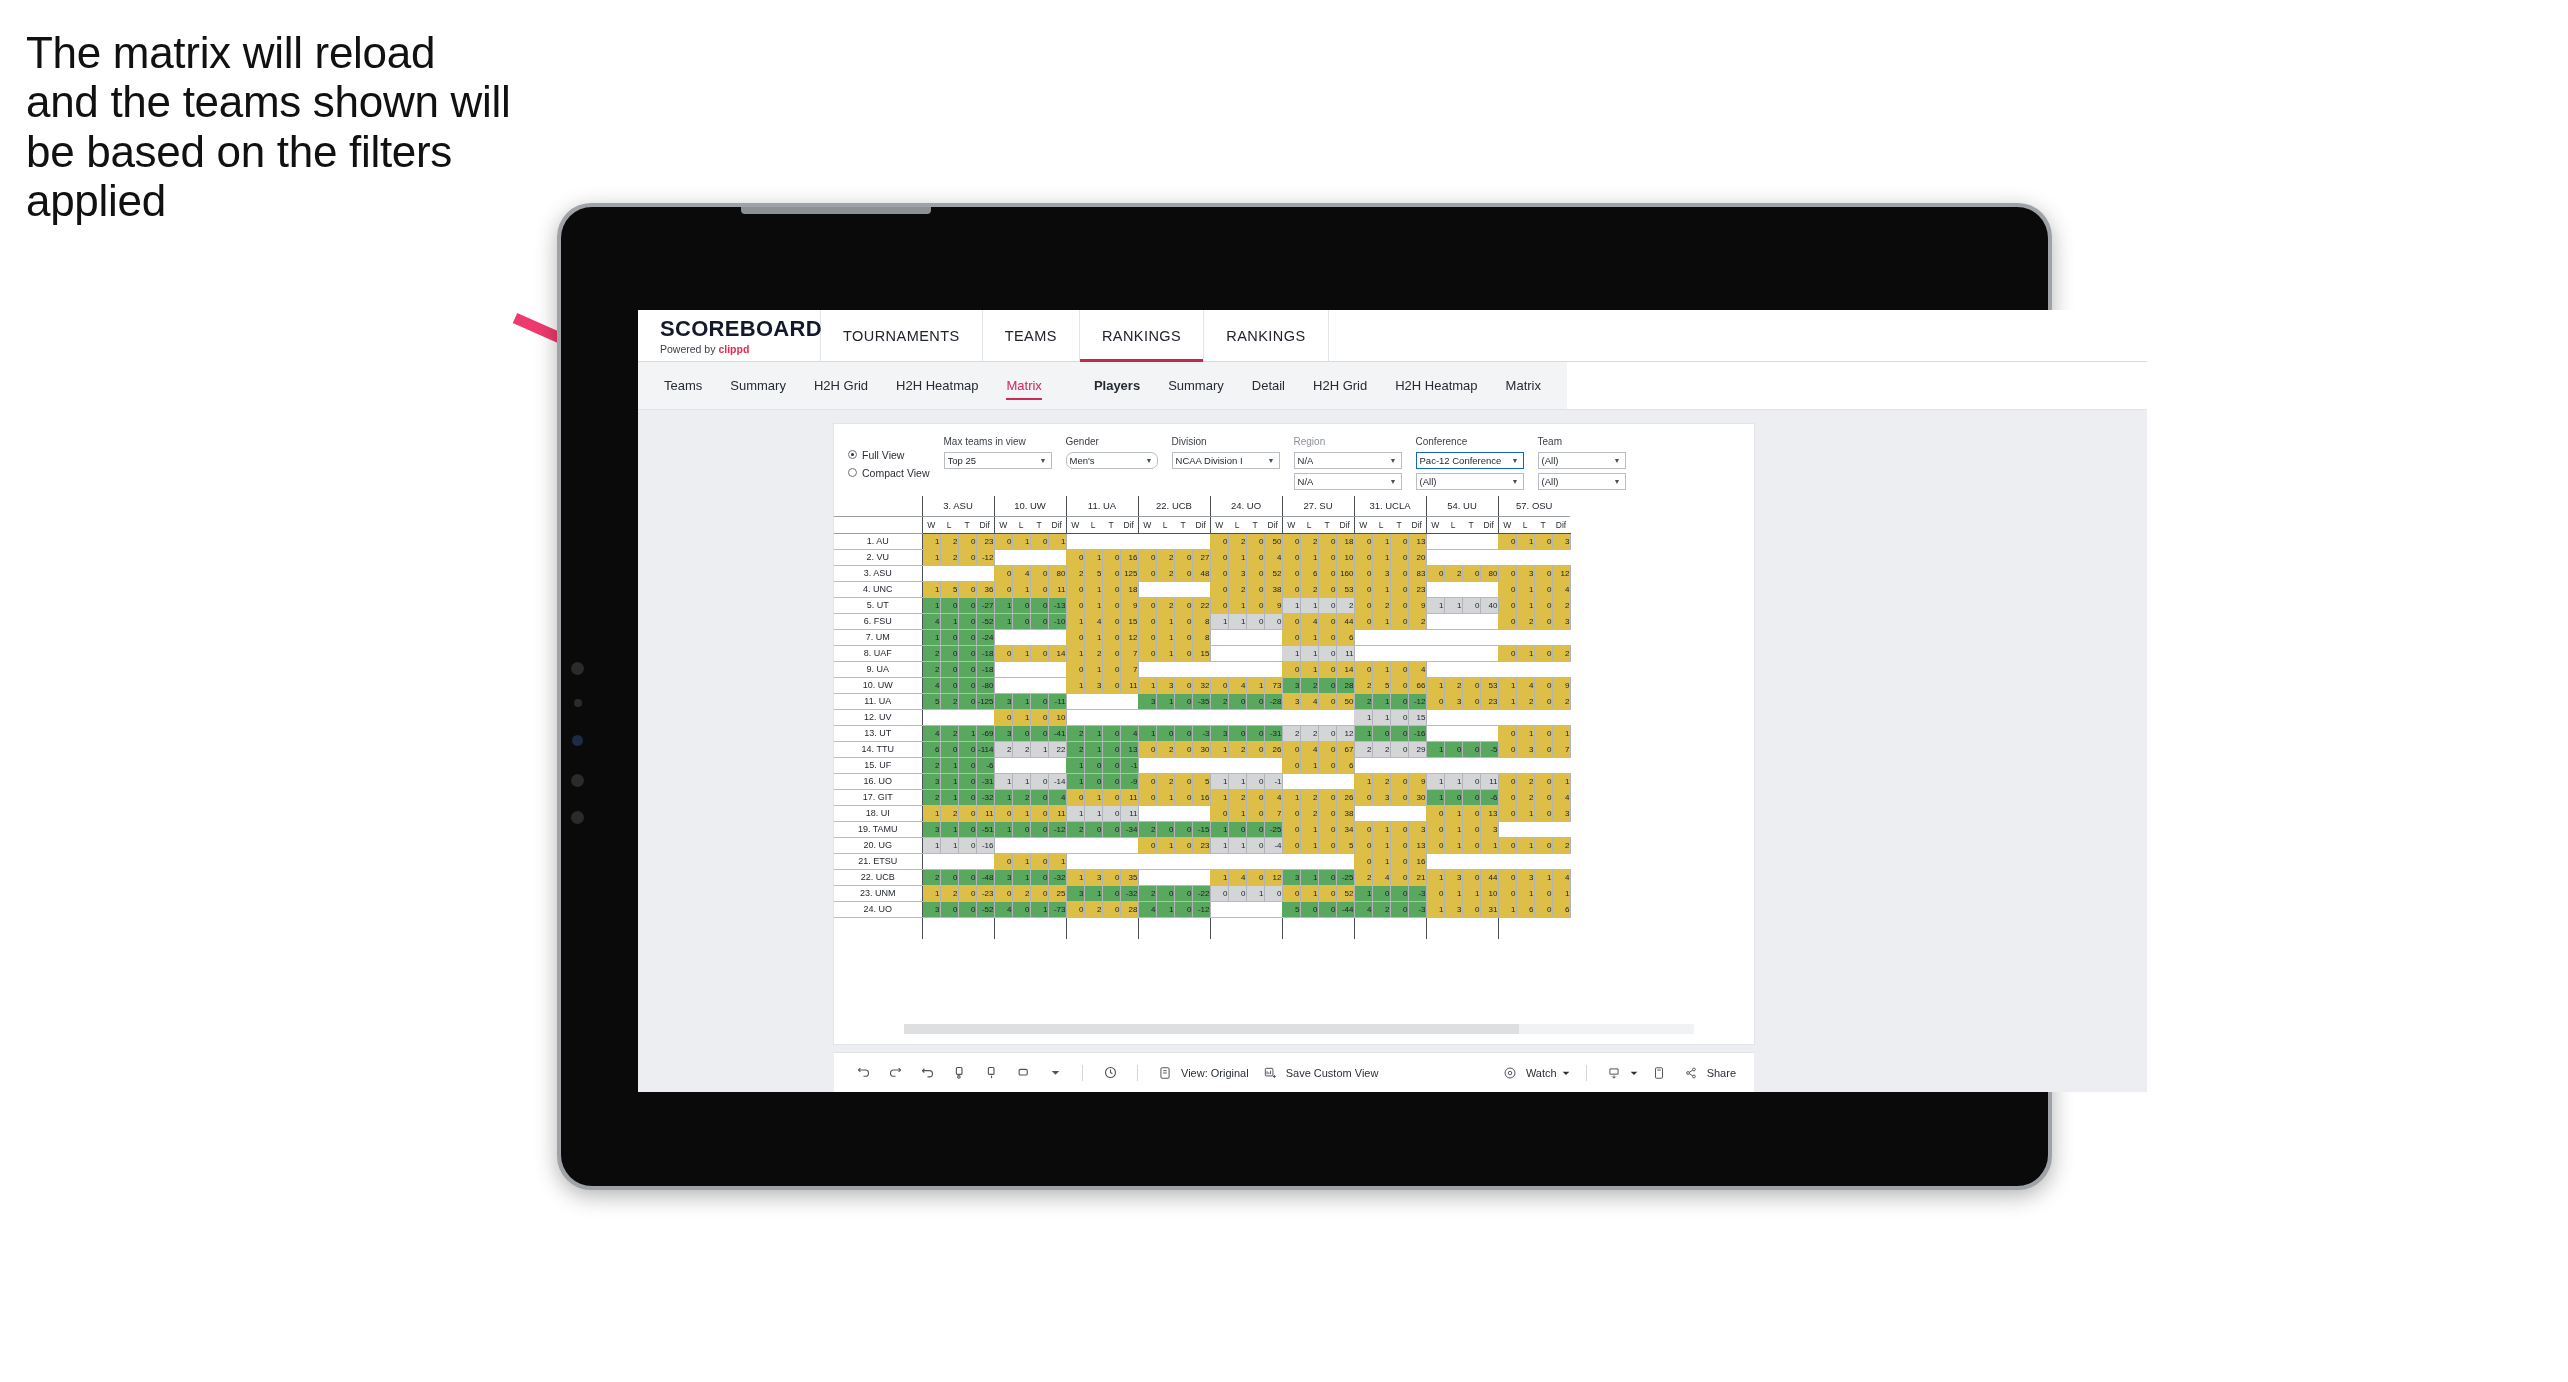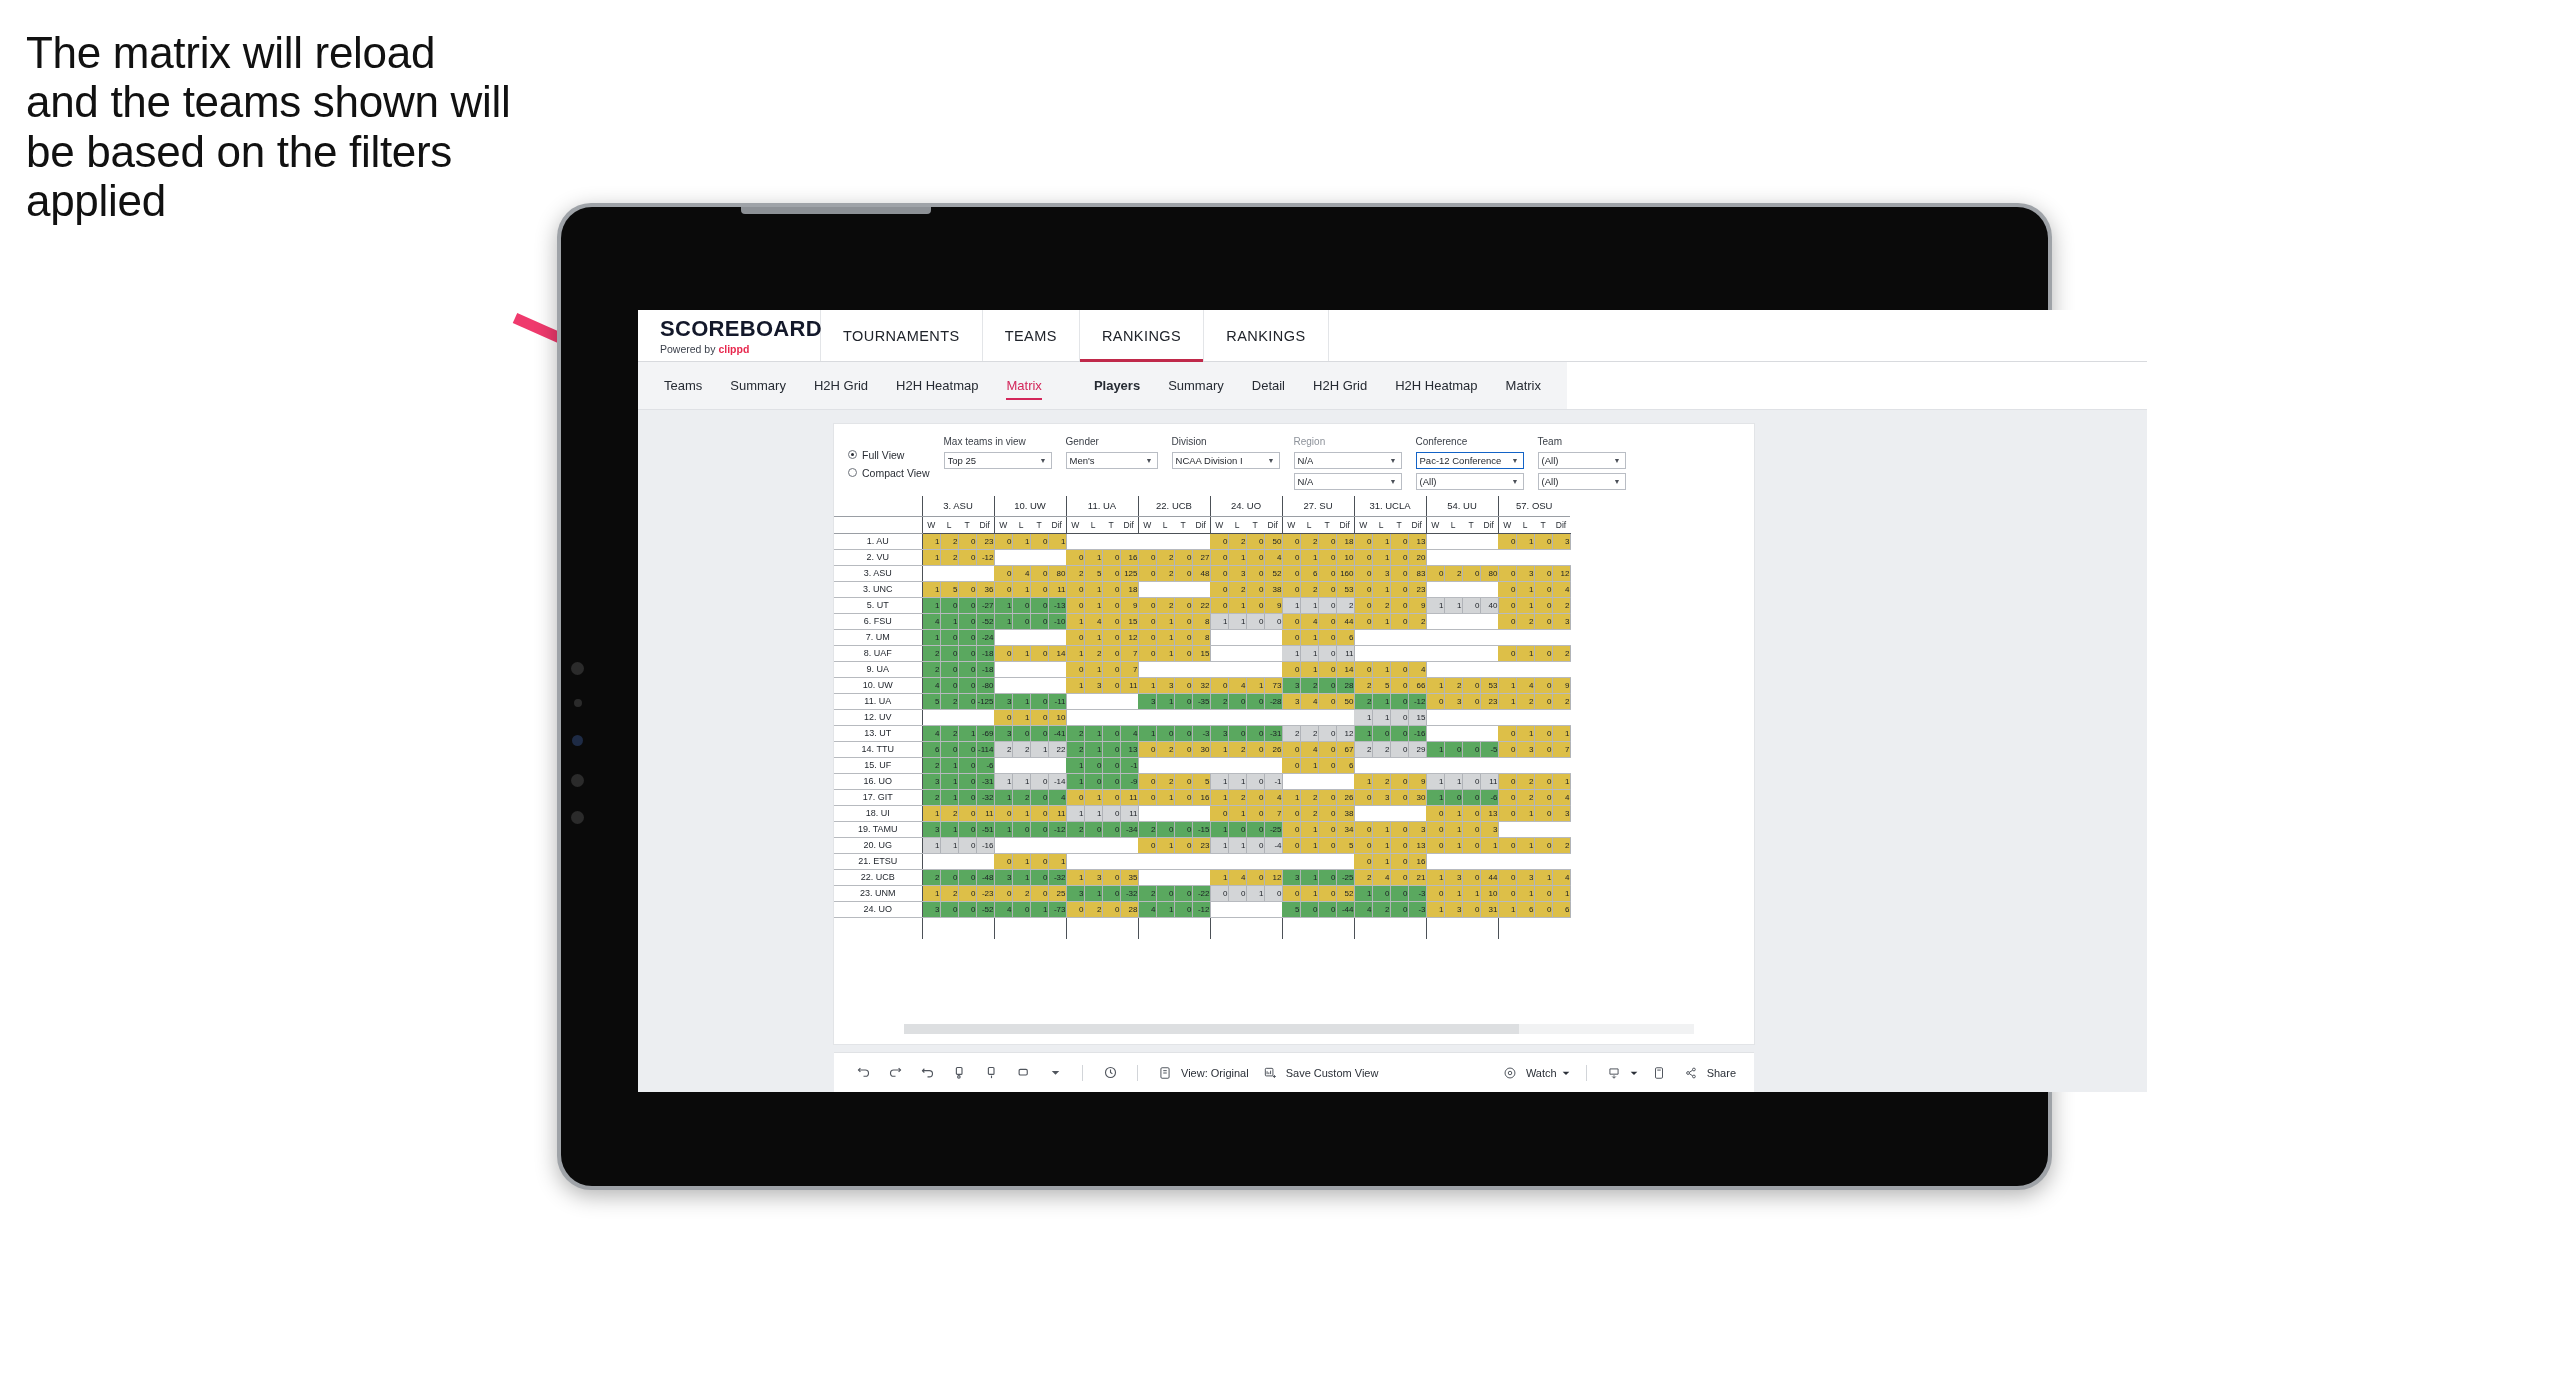--- a/index.html
+++ b/index.html
@@ -114,21 +114,21 @@
   
   .filters { display:flex; padding: 12px 14px 8px 14px; gap: 14px; }
   .fcol { display:flex; flex-direction:column; }
   .flabel { font-size: 10px; color:#3c4149; margin-bottom: 3px; height:13px; }
   .flabel.dim { color:#8d929a; }
   .fsel {
     width: 108px; height: 17px; border:1px solid #b9bdc4; background:#fff;
     font-size: 9.5px; color:#1f232a; display:flex; align-items:center;
     padding: 0 3px; position:relative; cursor:pointer;
   }
-  .fsel.w92 { width: 92px; }
+  .fsel.w92 { width: 92px; border-radius: 7px; }
   .fsel.w88 { width: 88px; }
   .fsel.sel-blue { border:1.6px solid #1363c6; }
   .fsel .cap { overflow:hidden; white-space:nowrap; }
   .fsel .car { position:absolute; right:4px; font-size:7px; color:#4a4f57; }
   .fsel + .fsel { margin-top: 4px; }
 
   .radios { display:flex; flex-direction:column; justify-content:center; gap:6px; padding-top:1px; }
   .radio { display:flex; align-items:center; gap:5px; font-size:10.5px; color:#2a2e35; cursor:pointer; }
   .rdot { width:9px; height:9px; border-radius:50%; border:1px solid #6d727a; display:inline-block; position:relative; background:#fff; }
   .rdot.on::after{ content:""; position:absolute; left:2px; top:2px; width:3px; height:3px; border-radius:50%; background:#2a2e35;}
@@ -486,21 +486,21 @@
                 <td class="cell y grp">0</td>
                 <td class="cell y">2</td>
                 <td class="cell y">0</td>
                 <td class="cell y">80</td>
                 <td class="cell y grp">0</td>
                 <td class="cell y">3</td>
                 <td class="cell y">0</td>
                 <td class="cell y">12</td>
               </tr>
               <tr>
-                <td class="rowlabel">3. UNC</td>
+                <td class="rowlabel">4. UNC</td>
                 <td class="cell y grp">1</td>
                 <td class="cell y">5</td>
                 <td class="cell y">0</td>
                 <td class="cell y">36</td>
                 <td class="cell y grp">0</td>
                 <td class="cell y">1</td>
                 <td class="cell y">0</td>
                 <td class="cell y">11</td>
                 <td class="cell y grp">0</td>
                 <td class="cell y">1</td>

